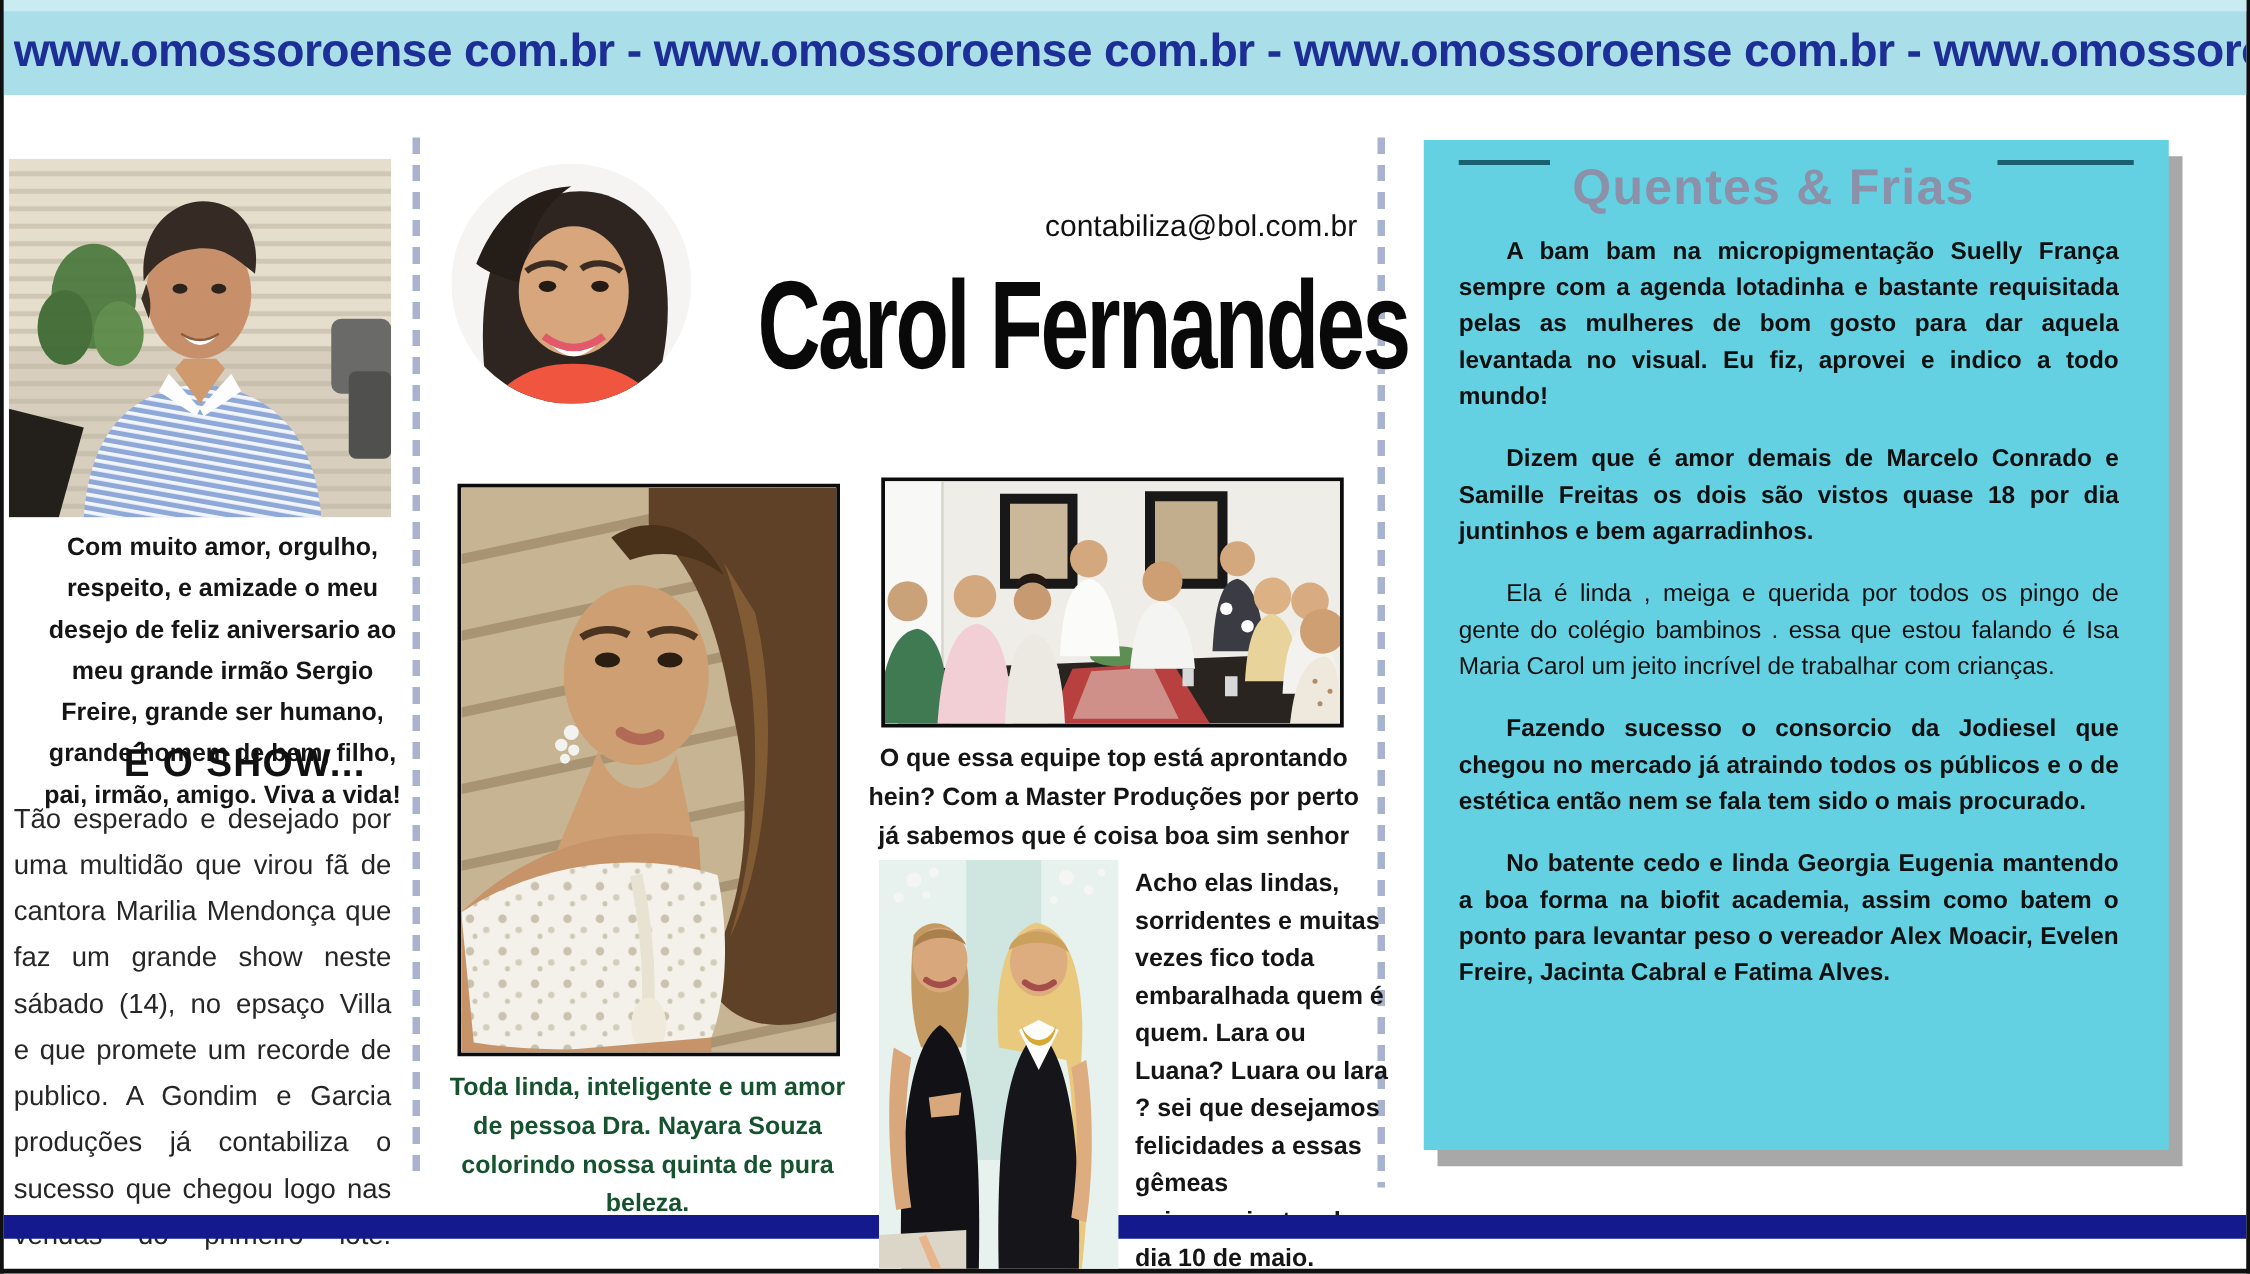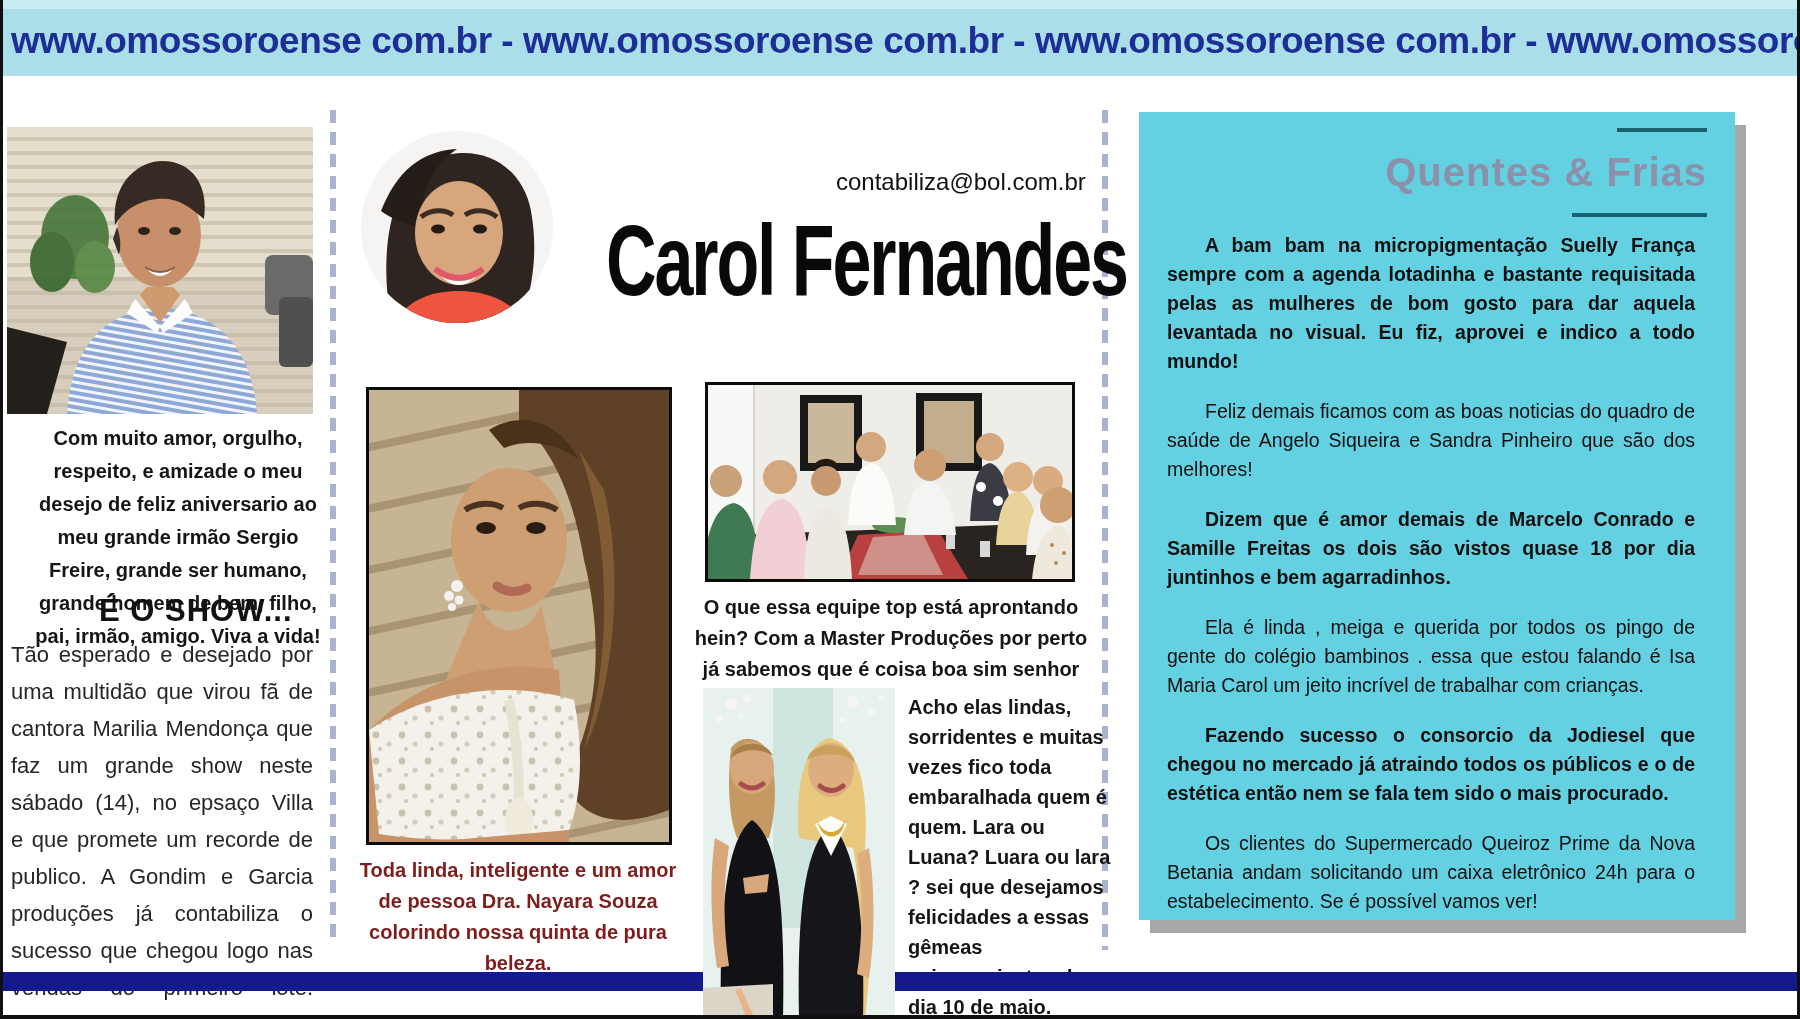--- a/index.html
+++ b/index.html
@@ -35,40 +35,40 @@
   .carol-circle{position:absolute;left:358px;top:131px;width:192px;height:192px;border-radius:50%;overflow:hidden;}
   .masthead-email{position:absolute;left:833px;top:168px;font-size:24px;color:#111;}
   .masthead-title{
     position:absolute;left:603px;top:203px;font-size:100px;font-weight:700;color:#090909;
     letter-spacing:-3px;transform:scaleX(0.70);transform-origin:left top;white-space:nowrap;
   }
   
   .nayara-photo{position:absolute;left:363px;top:387px;width:300px;height:452px;border:3px solid #0c0c0c;overflow:hidden;}
   .nayara-caption{
     position:absolute;left:345px;top:855px;width:340px;text-align:center;
-    font-size:20px;font-weight:700;line-height:31px;color:#7f1d1d;
+    font-size:20px;font-weight:700;line-height:31px;color:#14532d;
   }
   
   .group-photo{position:absolute;left:702px;top:382px;width:364px;height:194px;border:3px solid #0c0c0c;overflow:hidden;}
   .group-caption{
     position:absolute;left:688px;top:592px;width:400px;text-align:center;
     font-size:20px;font-weight:700;line-height:31px;color:#151515;
   }
   
   .twins-photo{position:absolute;left:700px;top:688px;width:192px;height:331px;overflow:hidden;z-index:3;}
   .twins-text{
     position:absolute;left:905px;top:692px;width:205px;
     font-size:20px;font-weight:700;line-height:30px;color:#151515;
   }
   
   .qf-box{
     position:absolute;left:1136px;top:112px;width:596px;height:808px;background:#63d1e2;
     box-shadow:11px 13px 0 #a8a8a8;box-sizing:border-box;padding:16px 28px 0 28px;overflow:hidden;z-index:2;
   }
-  .qf-titlerow{display:flex;align-items:flex-end;justify-content:center;gap:18px;margin-bottom:14px;flex-direction:column;}
+  .qf-titlerow{display:flex;align-items:flex-start;justify-content:center;gap:18px;margin-bottom:14px;}
   .qf-line{height:4px;background:#19616e;}
   .qf-line-left{width:90px;}
   .qf-line-right{width:135px;}
   .qf-title{font-size:40px;font-weight:700;color:#8d90a9;letter-spacing:1px;white-space:nowrap;}
   .qf-para{
     margin:0 12px 21px 0;text-align:justify;text-indent:38px;
     font-size:19.5px;line-height:29px;color:#101010;
   }
   .qf-para.bold{font-weight:700;}
   
@@ -293,24 +293,22 @@
   </div>
   <div class="twins-text">Acho elas lindas, sorridentes e muitas vezes fico toda embaralhada quem é quem. Lara ou Luana? Luara ou lara ? sei que desejamos felicidades a essas gêmeas aniversariantes do dia 10 de maio.</div>
 
   <div class="qf-box">
     <div class="qf-titlerow">
       <div class="qf-line qf-line-left"></div>
       <div class="qf-title">Quentes &amp; Frias</div>
       <div class="qf-line qf-line-right"></div>
     </div>
     <p class="qf-para bold">A bam bam na micropigmentação Suelly França sempre com a agenda lotadinha e bastante requisitada pelas as mulheres de bom gosto para dar aquela levantada no visual. Eu fiz, aprovei e indico a todo mundo!</p>
-    <p class="qf-para">Feliz demais ficamos com as boas noticias do quadro de saúde de Angelo Siqueira e Sandra Pinheiro que são dos melhores!</p>
     <p class="qf-para bold">Dizem que é amor demais de Marcelo Conrado e Samille Freitas os dois são vistos quase 18 por dia juntinhos e bem agarradinhos.</p>
     <p class="qf-para">Ela é linda , meiga e querida por todos os pingo de gente do colégio bambinos . essa que estou falando é Isa Maria Carol um jeito incrível de trabalhar com crianças.</p>
     <p class="qf-para bold">Fazendo sucesso o consorcio da Jodiesel que chegou no mercado já atraindo todos os públicos e o de estética então nem se fala tem sido o mais procurado.</p>
-    <p class="qf-para">Os clientes do Supermercado Queiroz Prime da Nova Betania andam solicitando um caixa eletrônico 24h para o estabelecimento. Se é possível vamos ver!</p>
     <p class="qf-para bold">No batente cedo e linda Georgia Eugenia mantendo a boa forma na biofit academia, assim como batem o ponto para levantar peso o vereador Alex Moacir, Evelen Freire, Jacinta Cabral e Fatima Alves.</p>
 
   </div>
 
   <div class="bottom-bar"></div>
 
 </div>
 
 </body></html>

